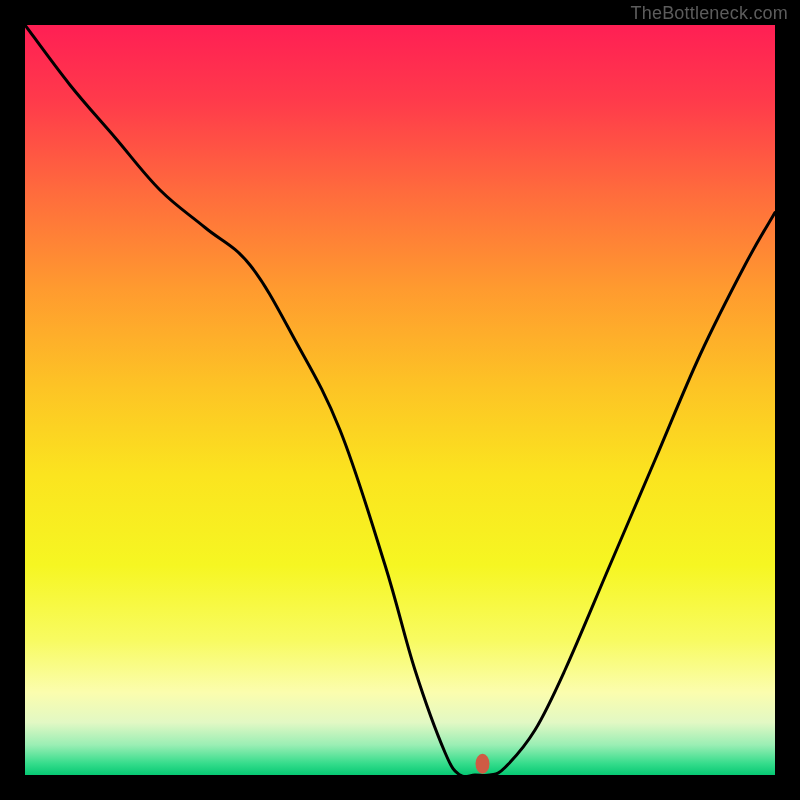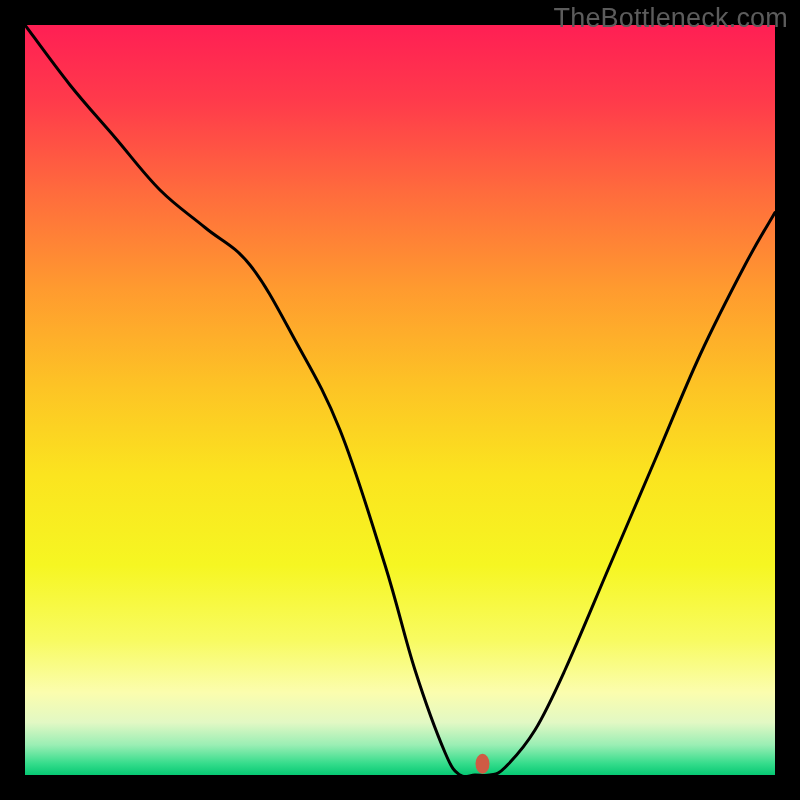--- a/index.html
+++ b/index.html
@@ -15,21 +15,21 @@
     position: relative;
     width: 800px;
     height: 800px;
     background: #000;
   }
   .watermark {
     position: absolute;
     top: 3px;
     right: 12px;
     color: #5c5c5c;
-    font-size: 27px;
+    font-size: 18px;
     font-weight: 400;
     letter-spacing: 0.2px;
     z-index: 10;
   }
   .plot-area {
     position: absolute;
     left: 25px;
     top: 25px;
     width: 750px;
     height: 750px;

